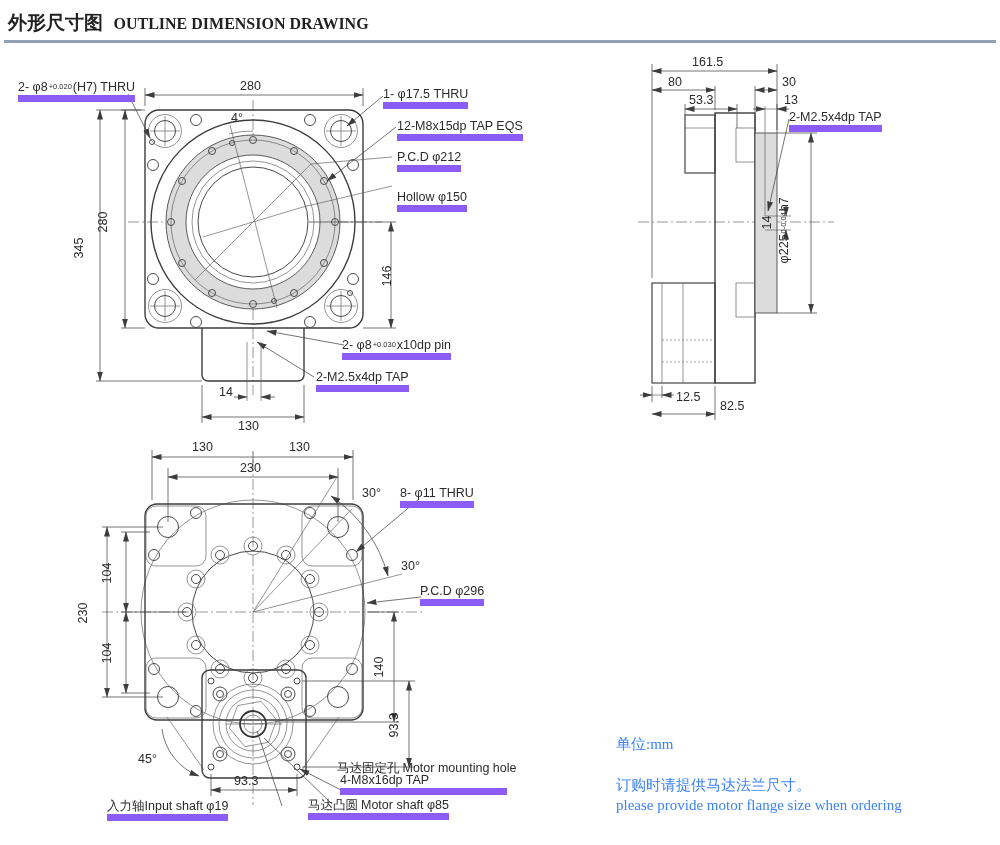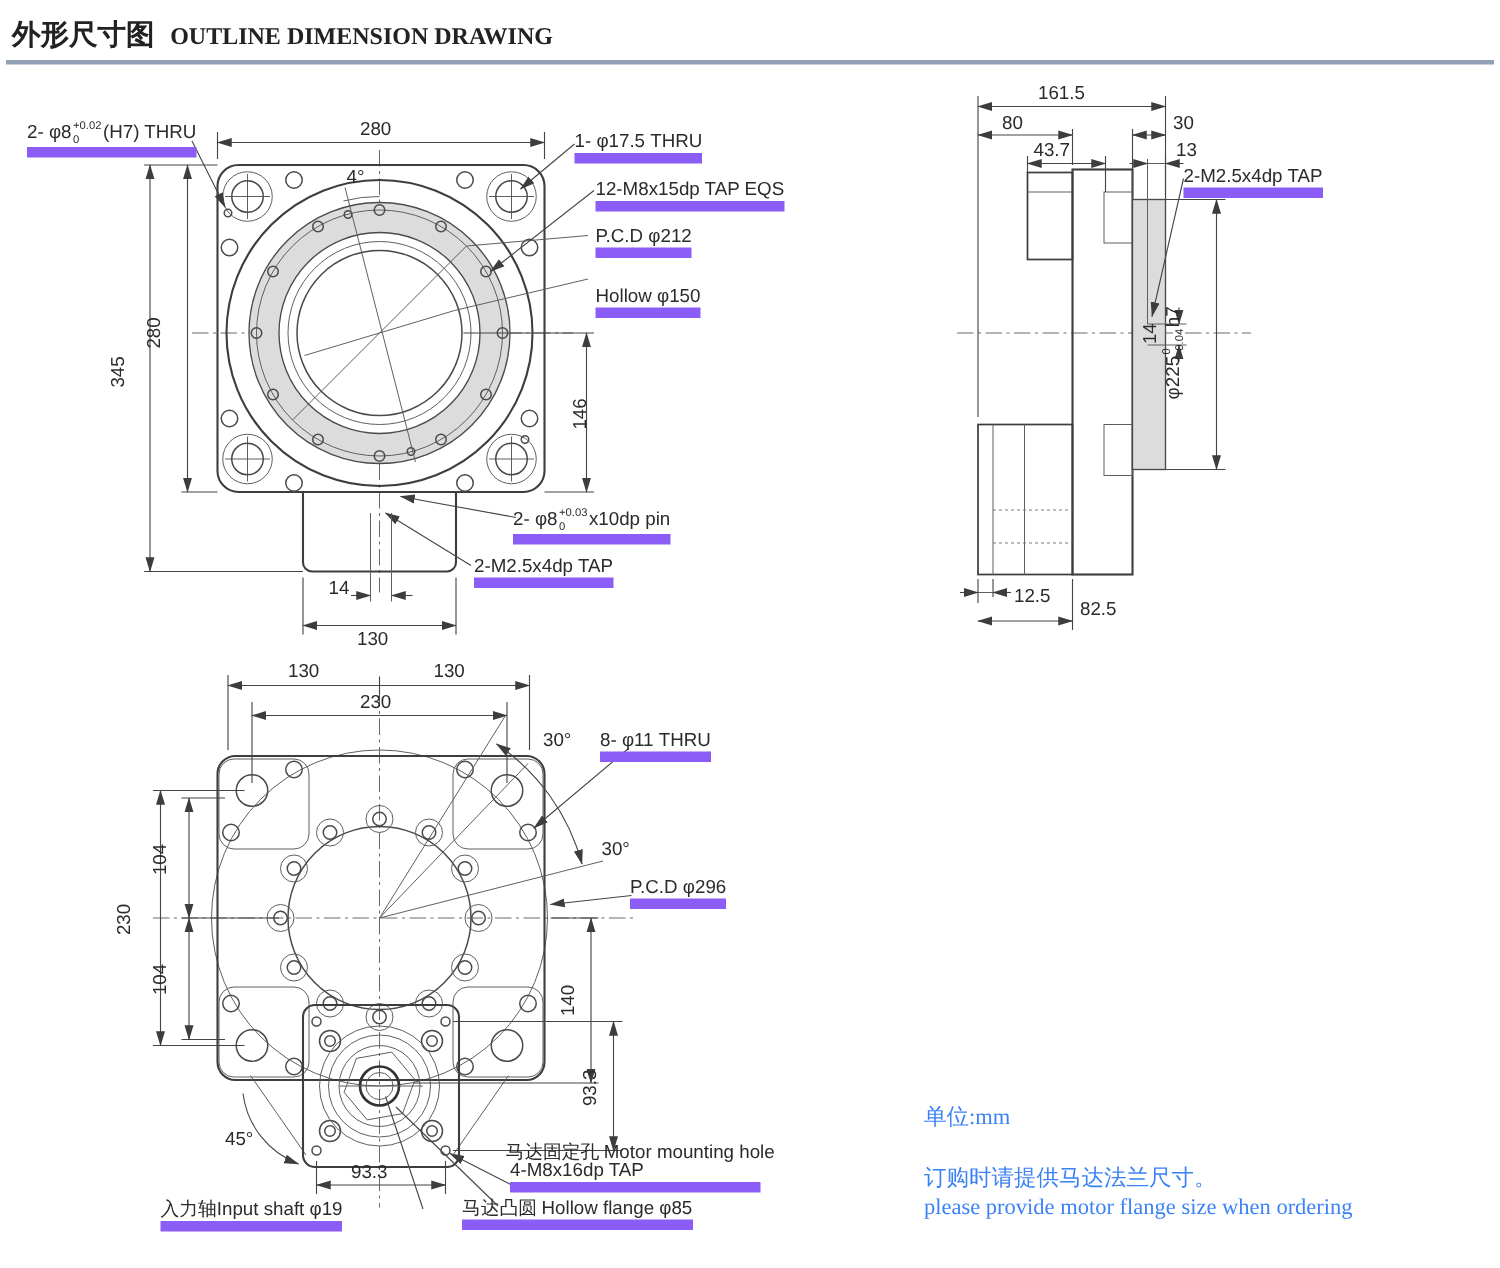--- a/index.html
+++ b/index.html
@@ -7,21 +7,21 @@
         font-family:"Liberation Sans",sans-serif;}
   .hdr{position:absolute;top:10px;left:8px;white-space:nowrap;}
   .hdr .cjk{font-family:"Liberation Serif",serif;font-weight:bold;font-size:19px;color:#222;}
   .hdr .en{font-family:"Liberation Serif",serif;font-weight:bold;font-size:16px;color:#222;margin-left:6px;}
   .rule{position:absolute;top:40px;left:4px;width:992px;height:3px;background:#93a1b8;}
   svg{position:absolute;top:0;left:0;}
   .lbl{position:absolute;font-size:12.5px;color:#2b2b2b;white-space:nowrap;line-height:1.15;
        display:inline-flex;align-items:center;}
   .ul{border-bottom:7px solid #8b5cf6;padding-bottom:1px;}
   .rot{transform:rotate(-90deg);transform-origin:0 100%;}
-  .st{display:inline-flex;flex-direction:column;justify-content:center;
+  .st{display:inline-flex;flex-direction:row;justify-content:center;
       font-size:7.5px;line-height:1.15;margin:0 1px;}
   .note{position:absolute;font-family:"Liberation Serif",serif;font-size:15px;color:#3b82f6;white-space:nowrap;}
   .o{fill:none;stroke:#3d3d3d;stroke-width:1.4;}
   .o2{fill:none;stroke:#3d3d3d;stroke-width:1.15;}
   .m{fill:none;stroke:#4a4a4a;stroke-width:1;}
   .t{fill:none;stroke:#5a5a5a;stroke-width:0.65;}
   .d{fill:none;stroke:#454545;stroke-width:0.75;}
   .cl{fill:none;stroke:#6a6a6a;stroke-width:0.7;stroke-dasharray:11 3 2 3;}
   .dot{fill:none;stroke:#7a7a7a;stroke-width:0.7;stroke-dasharray:2 2;}
   .gy{fill:#dcdcdc;stroke:#4a4a4a;stroke-width:0.9;}
@@ -292,21 +292,21 @@
         <span>0</span>
       </span>
     <span>x10dp pin</span>
   </span>
   <span class="lbl ul" style="left:316px;top:370px">2-M2.5x4dp TAP</span>
   <span class="lbl" style="left:219px;top:385px">14</span>
   <span class="lbl" style="left:238px;top:419px">130</span>
 
   <span class="lbl" style="left:692px;top:55px">161.5</span>
   <span class="lbl" style="left:668px;top:75px">80</span>
-  <span class="lbl" style="left:689px;top:93px">43.7</span>
+  <span class="lbl" style="left:689px;top:93px">53.3</span>
   <span class="lbl" style="left:782px;top:75px">30</span>
   <span class="lbl" style="left:784px;top:93px">13</span>
   <span class="lbl ul" style="left:789px;top:110px">2-M2.5x4dp TAP</span>
   <span class="lbl rot" style="left:774px;top:215px">14</span>
   <span class="lbl rot" style="left:791px;top:249px">
     <span>φ225</span>
     <span class="st">
         <span>0</span>
         <span>-0.04</span>
       </span>
@@ -320,33 +320,33 @@
   <span class="lbl" style="left:240px;top:461px">230</span>
   <span class="lbl rot" style="left:90px;top:609px">230</span>
   <span class="lbl rot" style="left:114px;top:569px">104</span>
   <span class="lbl rot" style="left:114px;top:649px">104</span>
   <span class="lbl" style="left:362px;top:486px">30°</span>
   <span class="lbl ul" style="left:400px;top:486px">8- φ11 THRU</span>
   <span class="lbl" style="left:401px;top:559px">30°</span>
   <span class="lbl ul" style="left:420px;top:584px">P.C.D φ296</span>
   <span class="lbl rot" style="left:386px;top:663px">140</span>
   <span class="lbl rot" style="left:401px;top:723px">93.3</span>
-  <span class="lbl" style="left:150px;top:752px">45°</span>
+  <span class="lbl" style="left:138px;top:752px">45°</span>
   <span class="lbl" style="left:234px;top:774px">93.3</span>
   <span class="lbl" style="left:337px;top:761px">
     <span>马达固定孔</span>
     <span style="margin-left:3px">Motor mounting hole</span>
   </span>
   <span class="lbl ul" style="left:340px;top:773px;padding-right:78px">4-M8x16dp TAP</span>
   <span class="lbl ul" style="left:107px;top:799px">
     <span>入力轴</span>
     <span>Input shaft φ19</span>
   </span>
   <span class="lbl ul" style="left:308px;top:798px">
     <span>马达凸圆</span>
-    <span style="margin-left:3px">Hollow flange φ85</span>
+    <span style="margin-left:3px">Motor shaft φ85</span>
   </span>
 
   <span class="note" style="left:616px;top:735px">单位:mm</span>
   <span class="note" style="left:616px;top:797px">please provide motor flange size when ordering</span>
   <span class="note" style="left:616px;top:776px">订购时请提供马达法兰尺寸。</span>
 
 </div>
 
 </body></html>

